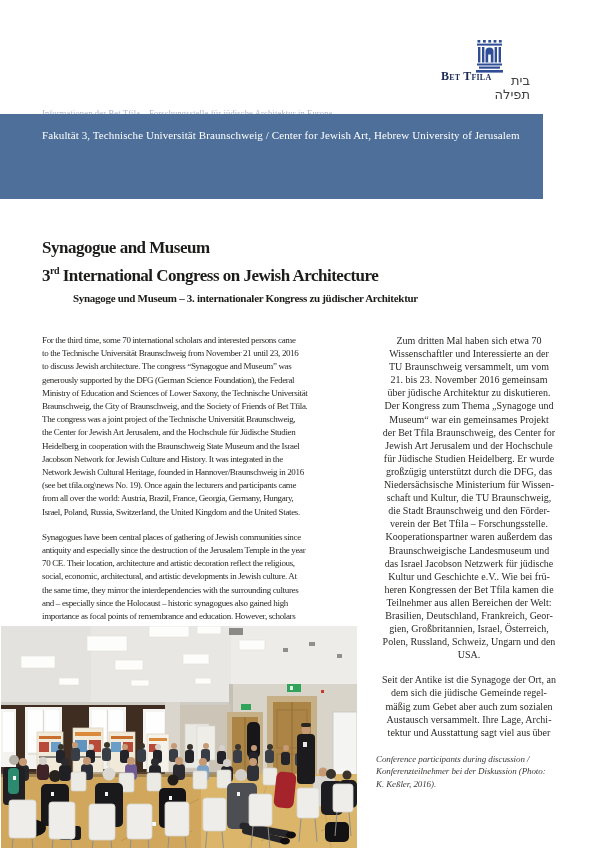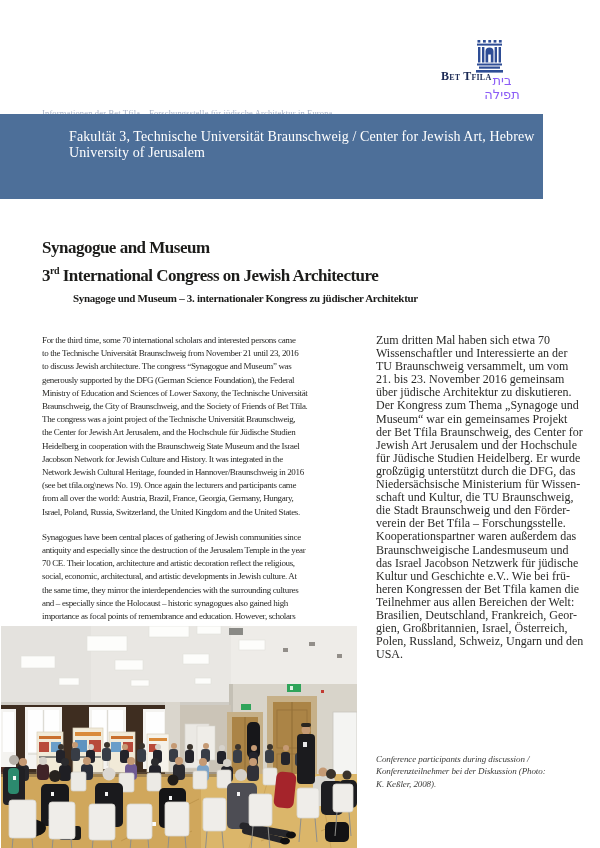--- a/index.html
+++ b/index.html
@@ -10,45 +10,45 @@
   }
   .abs{position:absolute;}
   
   .logo-icon{left:476px;top:40px;width:27px;height:34px;}
   .logo-wordmark{
     left:441px;top:69px;font-size:12px;font-weight:bold;
     font-variant:small-caps;letter-spacing:.2px;color:#1b2a55;
   }
   .logo-hebrew{
     left:474px;top:74px;width:56px;font-size:13px;line-height:14px;
-    color:#8b5cf6;font-family:"DejaVu Sans",sans-serif;direction:rtl;text-align:center;
+    color:#404040;font-family:"DejaVu Sans",sans-serif;direction:rtl;text-align:right;
   }
   
   .kicker{
     left:42px;top:108px;font-size:8.5px;letter-spacing:.15px;color:#a7b1c6;
   }
   
   .band{
     left:0;top:114px;width:543px;height:85px;background:#4d6f99;color:#ffffff;
     box-sizing:border-box;padding:8px 0 0 42px;
   }
   .band-row{display:flex;align-items:baseline;}
   .band-title{font-size:30px;letter-spacing:-.5px;}
   .band-no{font-size:15.5px;margin-left:13px;}
   .band-issue{font-size:29px;margin-left:45px;letter-spacing:.5px;}
-  .band-sub{font-size:14px;margin-top:7px;letter-spacing:.1px;margin-left:27px;}
+  .band-sub{font-size:11px;margin-top:7px;letter-spacing:.1px;}
   
   .title-block{left:42px;top:237px;color:#1c1c1a;}
   .t-en{font-size:17px;font-weight:bold;line-height:22.5px;letter-spacing:-.5px;}
   .t-en sup{font-size:10px;}
   .t-de{font-size:11px;font-weight:bold;letter-spacing:-.3px;margin-top:5px;color:#1c1c1a;margin-left:31px;}
   
   .columns{left:42px;top:334px;width:522px;display:flex;color:#2a2a28;}
   .col-left{width:300px;font-size:9px;line-height:13.2px;letter-spacing:-.35px;}
-  .col-right{width:186px;margin-left:34px;font-size:12px;line-height:13.1px;}
+  .col-right{width:186px;margin-left:34px;font-size:10px;line-height:13.1px;text-align:center;}
   .para{white-space:pre;}
   .para + .para{margin-top:12px;}
   
   .photo{left:1px;top:626px;width:356px;height:222px;overflow:hidden;}
   .photo svg{display:block;}
   
   .caption{
     left:376px;top:753px;width:186px;font-size:9px;font-style:italic;
     line-height:12.4px;letter-spacing:-.1px;color:#3c3c3a;white-space:pre;
   }
@@ -133,20 +133,25 @@
 Kooperationspartner waren außerdem das
 Braunschweigische Landesmuseum und
 das Israel Jacobson Netzwerk für jüdische
 Kultur und Geschichte e.V.. Wie bei frü-
 heren Kongressen der Bet Tfila kamen die
 Teilnehmer aus allen Bereichen der Welt:
 Brasilien, Deutschland, Frankreich, Geor-
 gien, Großbritannien, Israel, Österreich,
 Polen, Russland, Schweiz, Ungarn und den
 USA.</div>
+    <div class="para">Seit der Antike ist die Synagoge der Ort, an
+dem sich die jüdische Gemeinde regel-
+mäßig zum Gebet aber auch zum sozialen
+Austausch versammelt. Ihre Lage, Archi-
+tektur und Ausstattung sagt viel aus über</div>
   </div>
 </div>
 
 <div class="abs photo">
 <svg width="356" height="222" viewBox="0 0 356 222" xmlns="http://www.w3.org/2000/svg">
 
   <g>
     <rect x="0" y="0" width="356" height="80" fill="#e9e7e3"></rect>
     <rect x="230" y="0" width="126" height="62" fill="#eeece8"></rect>
     <rect x="0" y="0" width="90" height="80" fill="#dedbd6" opacity=".45"></rect>
@@ -397,13 +402,13 @@
       <rect x="248" y="168" width="23" height="32" rx="3"></rect>
       <rect x="296" y="162" width="22" height="30" rx="3"></rect>
       <rect x="332" y="158" width="20" height="28" rx="3"></rect>
     </g>
   </g>
 </svg>
 </div>
 
 <div class="abs caption">Conference participants during discussion /
 Konferenzteilnehmer bei der Diskussion (Photo:
-K. Keßler, 2008).</div>
+K. Keßler, 2016).</div>
 
 </body></html>

